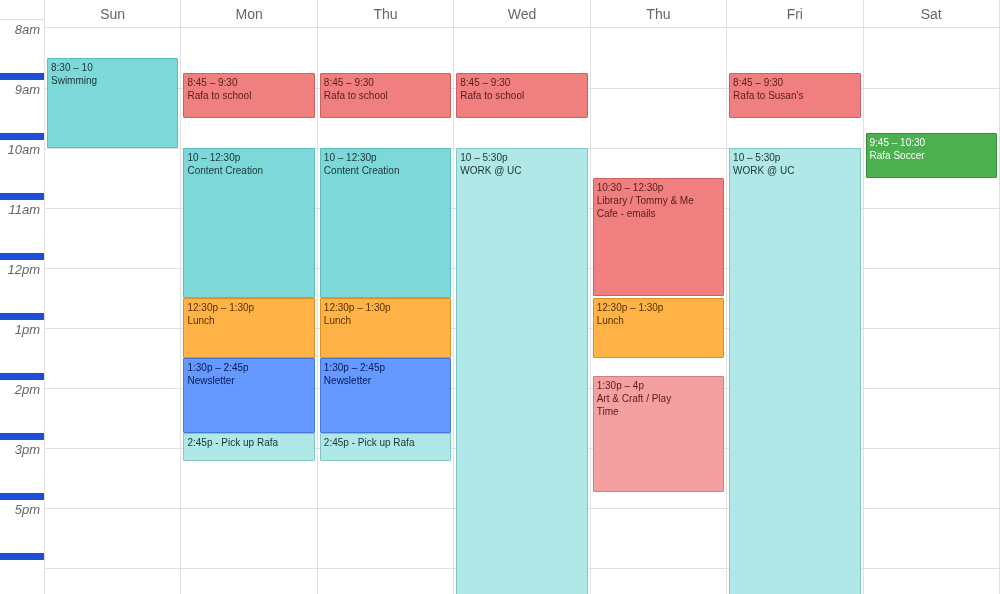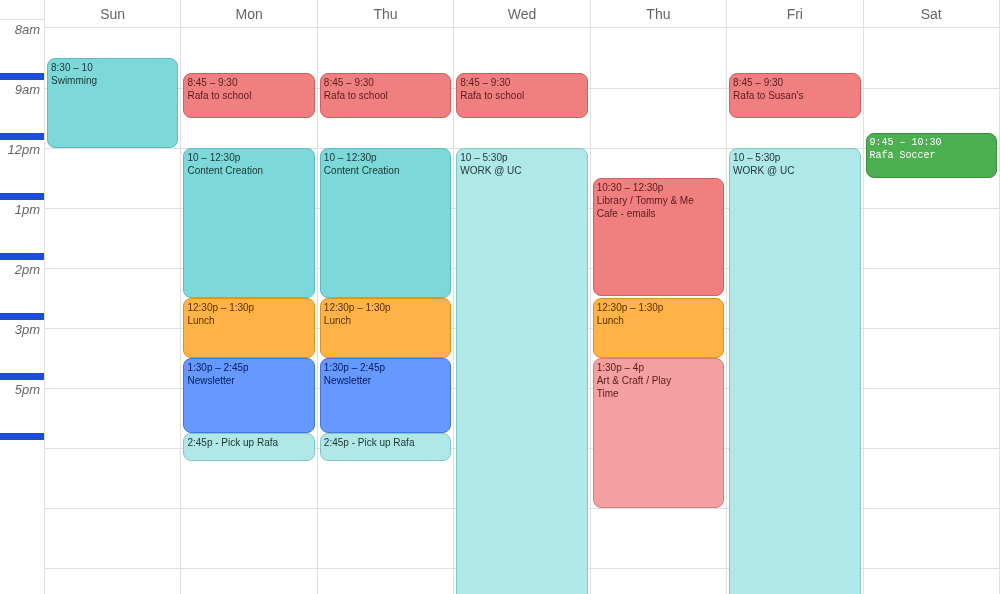--- a/index.html
+++ b/index.html
@@ -66,21 +66,21 @@
       position: absolute;
       left: 0; right: 0;
       border-bottom: 1px solid #e0e0e0;
       height: 0;
     }
     
     .event {
       position: absolute;
       left: 2px;
       right: 2px;
-      border-radius: 8px;
+      border-radius: 1px;
       padding: 2px 3px;
       font-size: 10px;
       overflow: hidden;
       border: 1px solid rgba(0,0,0,0.15);
       line-height: 1.3;
     }
     
     .event-cyan { background: #7dd9d9; border-color: #5bbdbd; color: #1a3333; }
     .event-salmon { background: #f08080; border-color: #d06060; color: #5a1a1a; }
     .event-green { background: #4caf50; border-color: #388e3c; color: #fff; }
@@ -91,20 +91,22 @@
   </style>
 </head>
 <body>
 
 <div class="calendar-container">
 
   <div class="time-column">
     <div class="time-header"></div>
     <div class="time-slot">8am</div>
     <div class="time-slot">9am</div>
+    <div class="time-slot">10am</div>
+    <div class="time-slot">11am</div>
     <div class="time-slot">12pm</div>
     <div class="time-slot">1pm</div>
     <div class="time-slot">2pm</div>
     <div class="time-slot">3pm</div>
     <div class="time-slot">5pm</div>
 
   </div>
 
   <div class="days-container">
 
@@ -198,21 +200,21 @@
         <div class="grid-line" style="top:180px"></div>
         <div class="grid-line" style="top:240px"></div>
         <div class="grid-line" style="top:300px"></div>
         <div class="grid-line" style="top:360px"></div>
         <div class="grid-line" style="top:420px"></div>
         <div class="grid-line" style="top:480px"></div>
         <div class="grid-line" style="top:540px"></div>
 
         <div class="event event-salmon" style="top:150px; height:118px;">10:30 – 12:30p<br>Library / Tommy &amp; Me<br>Cafe - emails</div>
         <div class="event event-orange" style="top:270px; height:60px;">12:30p – 1:30p<br>Lunch</div>
-        <div class="event event-pink" style="top:330px; height:150px;">1:30p – 4p<br>Art &amp; Craft / Play<br>Time</div>
+        <div class="event event-pink" style="top:348px; height:116px;">1:30p – 4p<br>Art &amp; Craft / Play<br>Time</div>
 
       </div>
     </div>
 
     <div class="day-column">
       <div class="day-header">Fri</div>
       <div class="day-grid">
         <div class="grid-line" style="top:60px"></div>
         <div class="grid-line" style="top:120px"></div>
         <div class="grid-line" style="top:180px"></div>
@@ -235,19 +237,19 @@
         <div class="grid-line" style="top:60px"></div>
         <div class="grid-line" style="top:120px"></div>
         <div class="grid-line" style="top:180px"></div>
         <div class="grid-line" style="top:240px"></div>
         <div class="grid-line" style="top:300px"></div>
         <div class="grid-line" style="top:360px"></div>
         <div class="grid-line" style="top:420px"></div>
         <div class="grid-line" style="top:480px"></div>
         <div class="grid-line" style="top:540px"></div>
 
-        <div class="event event-green" style="top:105px; height:45px;font-family:Liberation Mono, monospace;">9:45 – 10:30<br>Rafa Soccer</div>
+        <div class="event event-green" style="top:105px; height:45px;">9:45 – 10:30<br>Rafa Soccer</div>
 
       </div>
     </div>
 
   </div>
 </div>
 
 </body></html>

